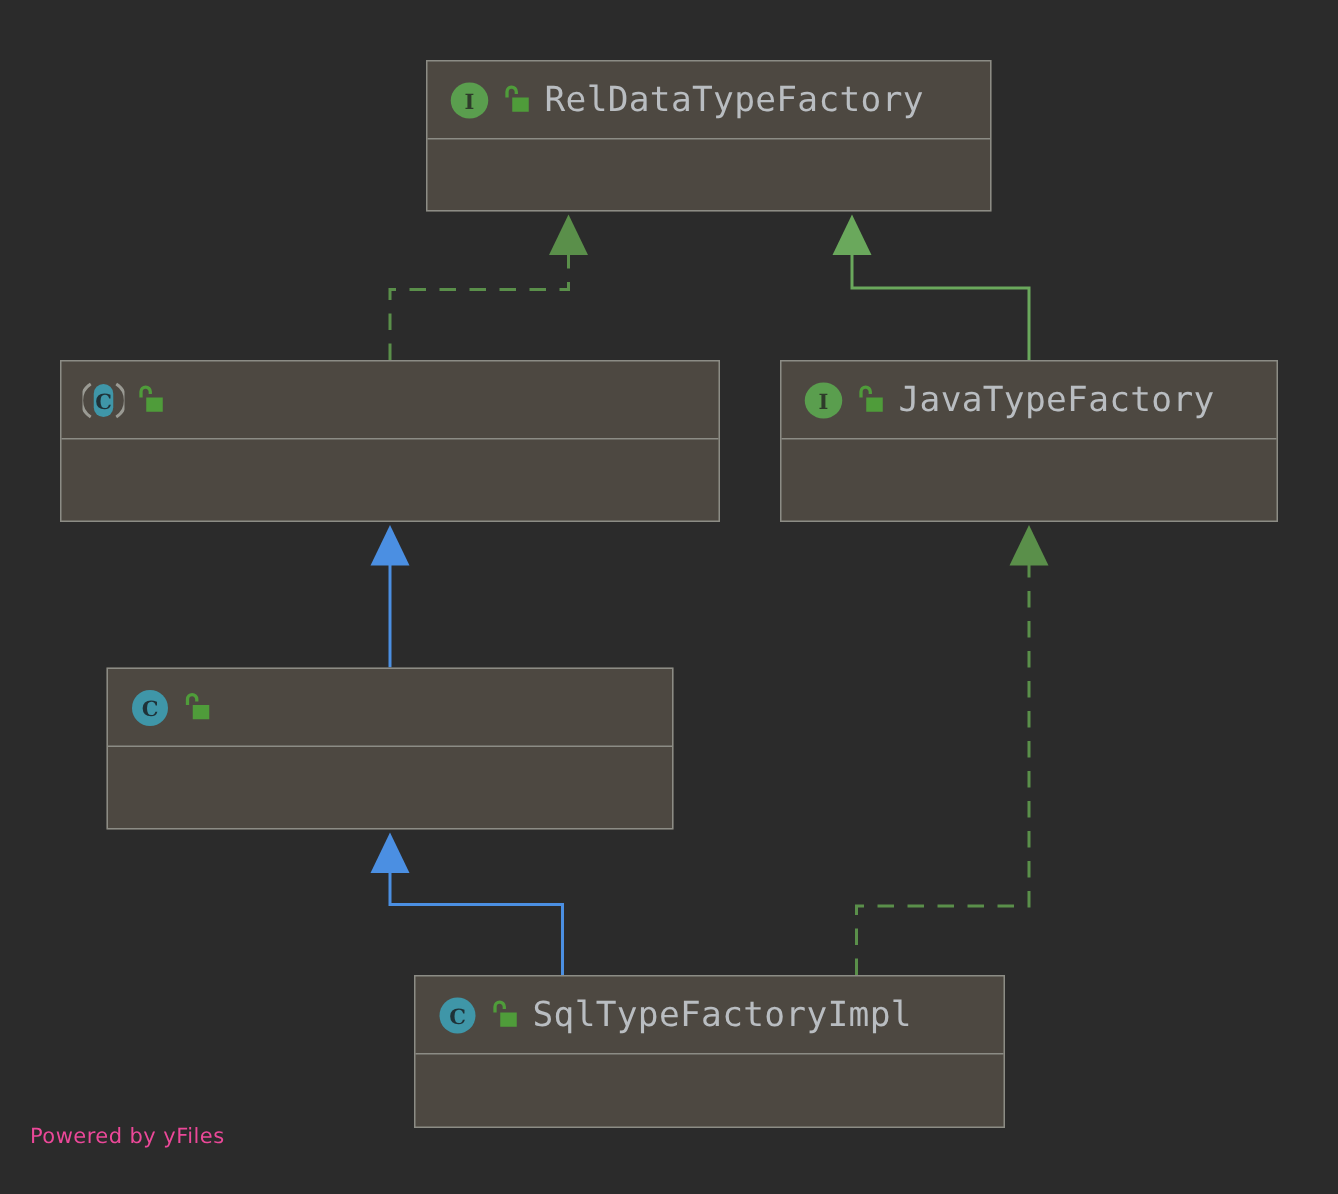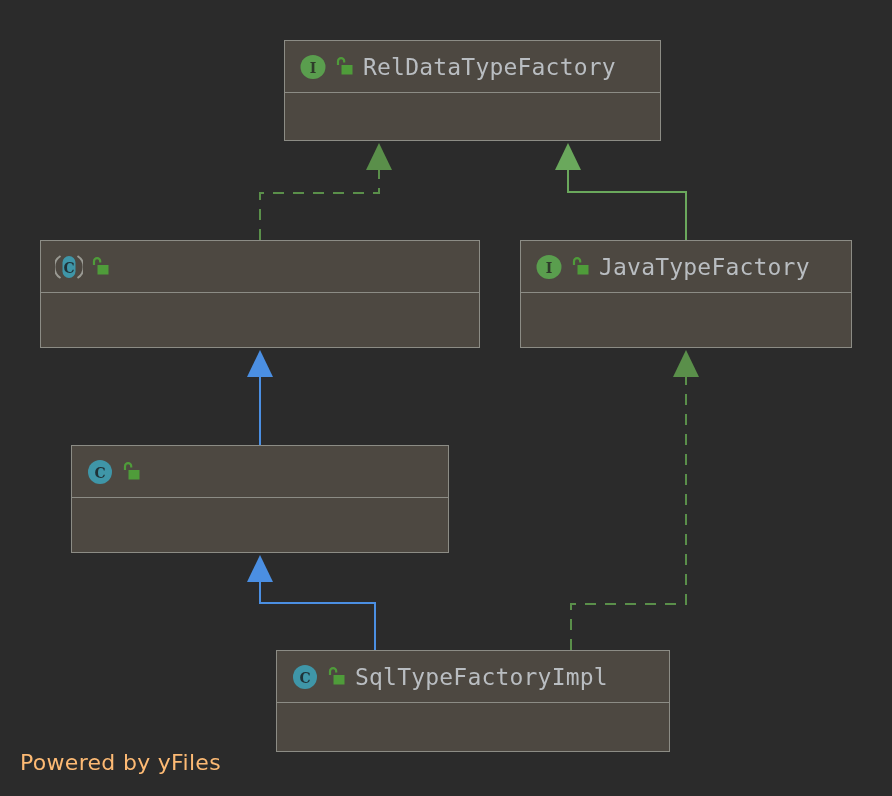--- a/index.html
+++ b/index.html
@@ -72,22 +72,22 @@
     flex: 0 0 auto;
     margin-left: -2px;
   }
   .lock-icon svg { display: block; }
 
   
   #watermark {
     position: absolute;
     left: 20px;
     top: 750px;
-    color: #fdba74;
-    font-size: 22px;
+    color: #ec4899;
+    font-size: 14px;
     font-family: "DejaVu Sans", "Liberation Sans", sans-serif;
     letter-spacing: 0.3px;
     z-index: 2;
     white-space: nowrap;
   }
 </style>
 </head>
 <body>
 
 <div id="canvas">

